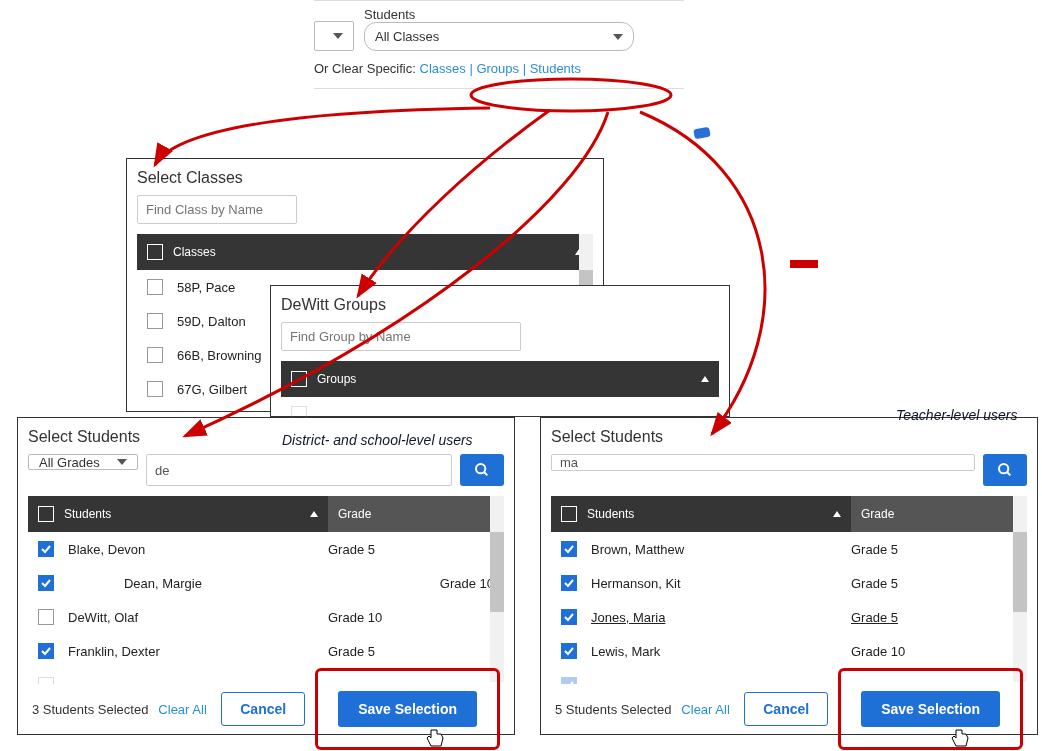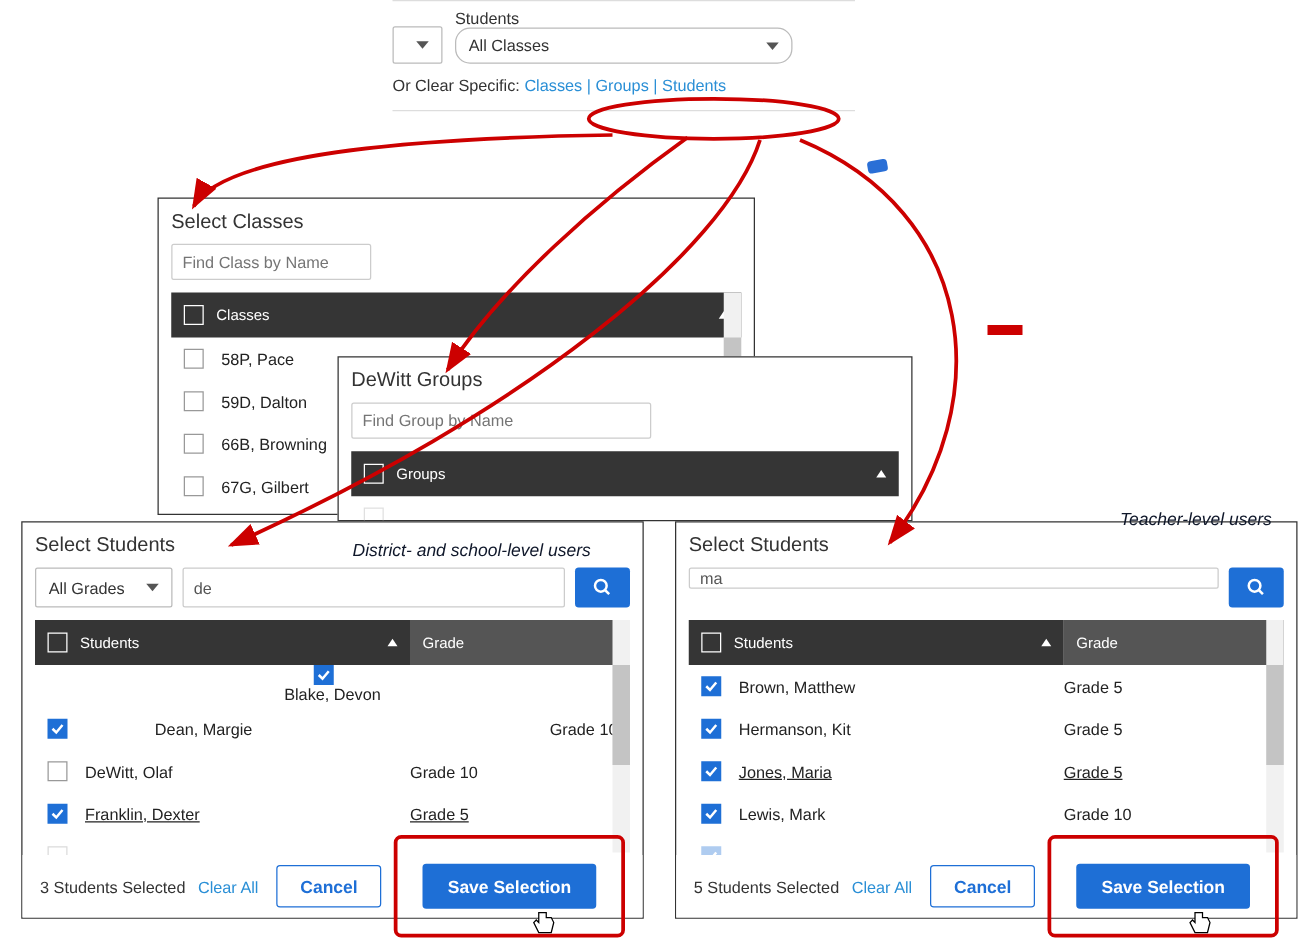--- a/index.html
+++ b/index.html
@@ -184,21 +184,21 @@
       <span></span>
     </div>
   </div>
 </div>
 
 <div class="panel abs" style="left:17px; top:417px; width:498px; height:318px;">
   <div style="display:flex; align-items:center;">
     <div class="modal-title">Select Students</div>
   </div>
   <div style="display:flex; gap:8px; margin:0 10px;">
-    <div class="dropdown" style="width:110px; height:32px;">
+    <div class="dropdown" style="width:110px; height:16px;">
       <span>All Grades</span>
       <span class="caret"></span>
     </div>
     <input class="txt-input" style="flex: 1 1 0%; height: 32px;" value="de">
     <button class="search-btn">
       <svg width="16" height="16" viewBox="0 0 24 24" fill="none" stroke="#fff" stroke-width="3">
           <circle cx="10" cy="10" r="7"></circle>
           <line x1="20" y1="20" x2="15" y2="15"></line>
         </svg>
     </button>
@@ -206,21 +206,21 @@
   <div style="position:relative; margin:10px 10px 0 10px;">
     <div style="display:flex;">
       <div class="dark-header" style="flex:0 0 300px;">
         <span class="cb"></span>
         <span>Students</span>
         <span class="sort" style="margin-left:auto;"></span>
       </div>
       <div class="grade-col" style="flex:1;">Grade</div>
     </div>
     <div id="students-left-rows">
-        <div class="row" style="justify-content: flex-start; flex-direction: column;">
+        <div class="row" style="justify-content: flex-start;">
           <span class="cb-checked">
             <svg viewBox="0 0 24 24" fill="none" stroke="#fff" stroke-width="4">
               <polyline points="4,12 10,18 20,6"></polyline>
             </svg>
           </span>
           <span style="flex:0 0 260px;">Blake, Devon</span>
           <span>Grade 5</span>
         </div>
         <div class="row" style="justify-content: space-between;">
           <span class="cb-checked">
@@ -229,21 +229,21 @@
             </svg>
           </span>
           <span style="flex:0 0 260px;">Dean, Margie</span>
           <span>Grade 10</span>
         </div>
         <div class="row" style="justify-content: flex-start;">
           <span class="cb-empty"></span>
           <span style="flex:0 0 260px;">DeWitt, Olaf</span>
           <span>Grade 10</span>
         </div>
-        <div class="row" style="justify-content: flex-start; text-decoration: underline;">
+        <div class="row" style="justify-content: flex-start;">
           <span class="cb-checked">
             <svg viewBox="0 0 24 24" fill="none" stroke="#fff" stroke-width="4">
               <polyline points="4,12 10,18 20,6"></polyline>
             </svg>
           </span>
           <span style="flex:0 0 260px;">Franklin, Dexter</span>
           <span>Grade 5</span>
         </div>
         <div class="row" style="opacity: 0.35;">
           <span class="cb-empty"></span>

